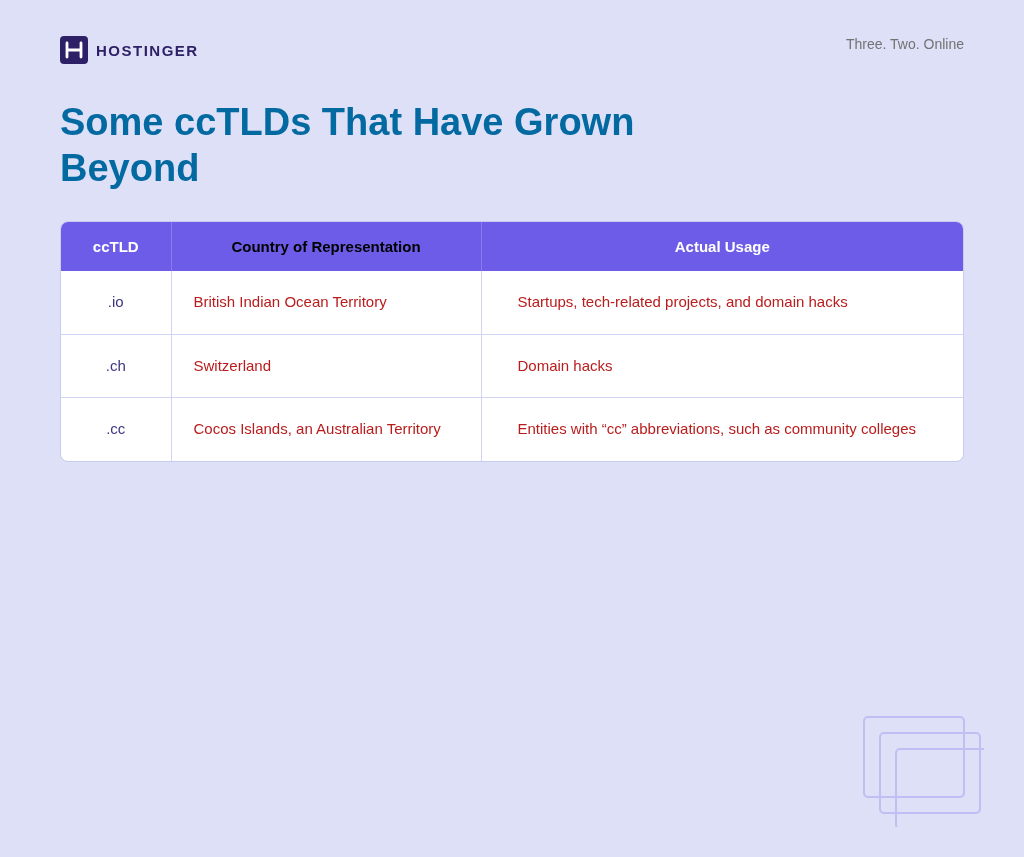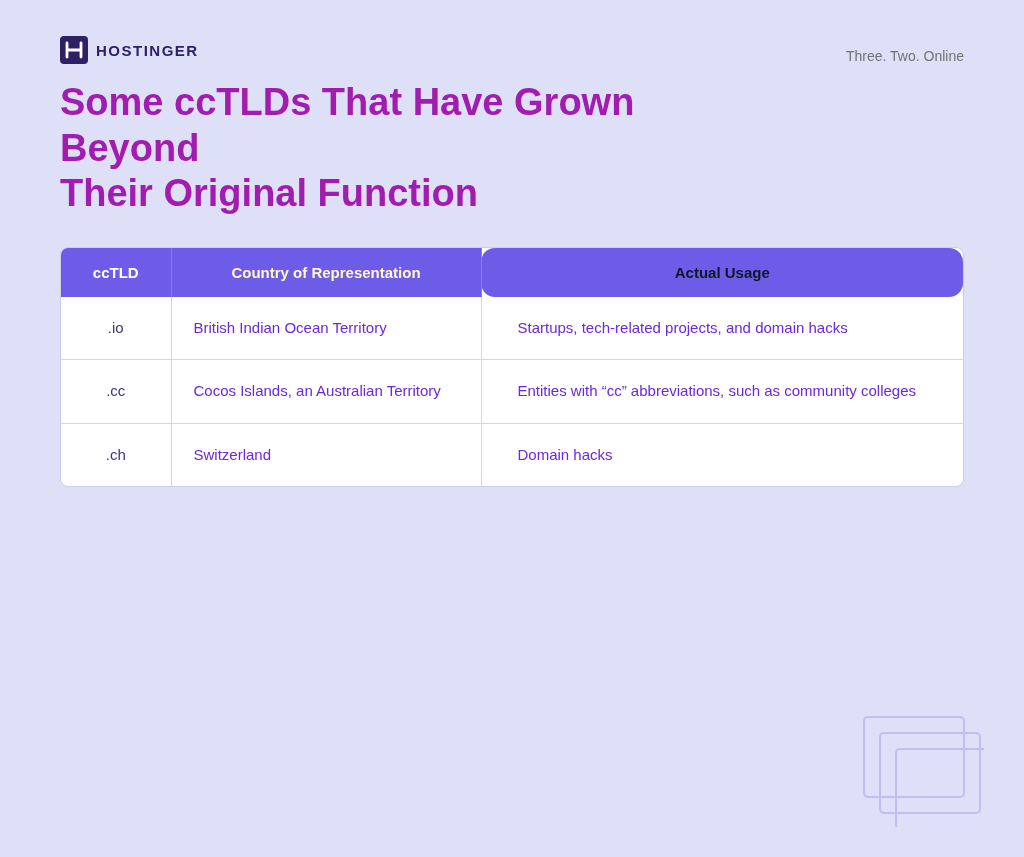--- a/index.html
+++ b/index.html
@@ -22,22 +22,22 @@
       height: 100%;
       background-color: #dde0f7;
       padding: 36px 60px 40px 60px;
       position: relative;
     }
 
     
     .header {
       display: flex;
       justify-content: space-between;
-      align-items: flex-end;
-      margin-bottom: 16px;
+      align-items: flex-start;
+      margin-bottom: 36px;
     }
 
     .logo-area {
       display: flex;
       align-items: center;
       gap: 8px;
     }
 
     .logo-icon {
       width: 28px;
@@ -55,21 +55,21 @@
     .tagline {
       font-size: 14px;
       color: #737373;
       font-weight: 400;
     }
 
     
     .main-title {
       font-size: 38px;
       font-weight: 800;
-      color: #a21caf;
+      color: #0369a1;
       line-height: 1.2;
       margin-bottom: 30px;
       max-width: 600px;
     }
 
     
     .table-container {
       background: white;
       border-radius: 8px;
       overflow: hidden;
@@ -98,40 +98,39 @@
     thead th:last-child {
       border-right: none;
     }
 
     thead th:first-child {
       width: 110px;
     }
 
     thead th:nth-child(2) {
       width: 310px;
-      color: #fef9c3;
+      color: #000000;
     }
 
     thead th:nth-child(3) {
-      color: #0f172a;
-      border-radius: 14px;
+      color: #ffffff;
     }
 
     tbody tr {
       border-bottom: 1.5px solid #d0d4f0;
     }
 
     tbody tr:last-child {
       border-bottom: none;
     }
 
     tbody td {
       padding: 20px 22px;
       font-size: 15px;
-      color: #6d28d9;
+      color: #b91c1c;
       vertical-align: middle;
       border-right: 1.5px solid #d0d4f0;
       line-height: 1.5;
     }
 
     tbody td:last-child {
       border-right: none;
       padding-left: 36px;
     }
 
@@ -168,47 +167,46 @@
         <rect width="28" height="28" rx="4" fill="#2d2066"></rect>
         <path d="M7 7v14M7 14h14M21 7v14" stroke="white" stroke-width="2.8" stroke-linecap="round"></path>
       </svg>
       <span class="logo-text">HOSTINGER</span>
     </div>
     <span class="tagline">Three. Two. Online</span>
   </div>
 
   <h1 class="main-title">
     <span>Some ccTLDs That Have Grown Beyond</span><br>
-    <span>Their Original Function</span>
   </h1>
 
   <div class="table-container">
     <table>
       <thead>
         <tr>
           <th>ccTLD</th>
           <th>Country of Representation</th>
           <th>Actual Usage</th>
         </tr>
       </thead>
       <tbody id="table-body">
       <tr>
             <td>.io</td>
             <td>British Indian Ocean Territory</td>
             <td>Startups, tech-related projects, and domain hacks</td>
           </tr>
           <tr>
+            <td>.ch</td>
+            <td>Switzerland</td>
+            <td>Domain hacks</td>
+          </tr>
+          <tr>
             <td>.cc</td>
             <td>Cocos Islands, an Australian Territory</td>
             <td>Entities with “cc” abbreviations, such as community colleges</td>
-          </tr>
-          <tr>
-            <td>.ch</td>
-            <td>Switzerland</td>
-            <td>Domain hacks</td>
           </tr>
         </tbody>
     </table>
   </div>
 
   <div class="deco-shape">
     <svg viewBox="0 0 140 120" fill="none" xmlns="http://www.w3.org/2000/svg">
       <rect x="20" y="10" width="100" height="80" rx="4" stroke="#6c5ce7" stroke-width="2" fill="none"></rect>
       <rect x="36" y="26" width="100" height="80" rx="4" stroke="#6c5ce7" stroke-width="2" fill="none"></rect>
       <rect x="52" y="42" width="100" height="80" rx="4" stroke="#6c5ce7" stroke-width="2" fill="none"></rect>

